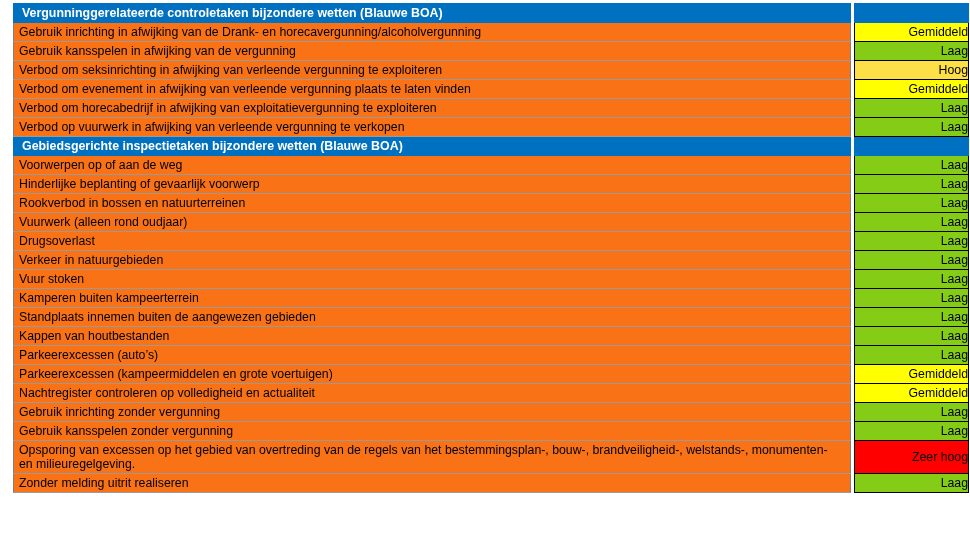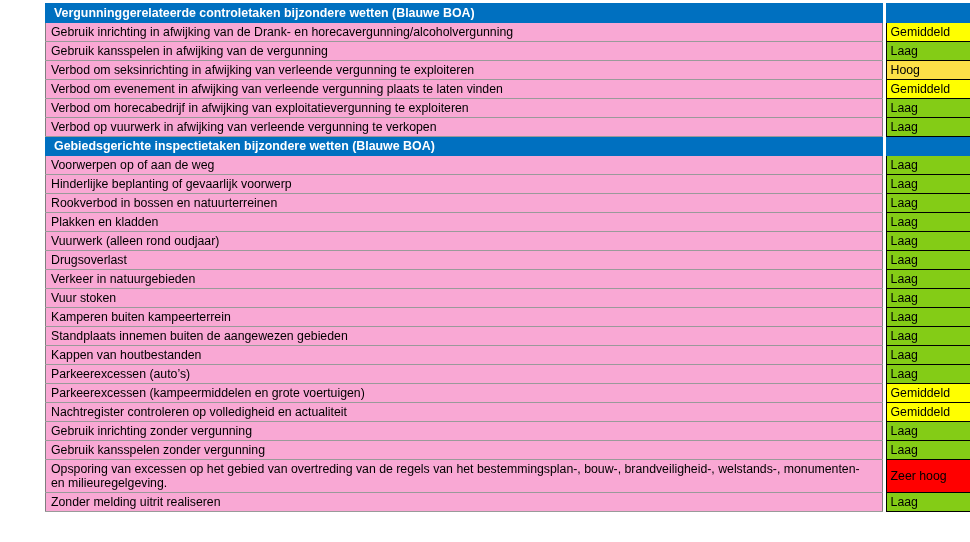--- a/index.html
+++ b/index.html
@@ -14,21 +14,20 @@
     font-family: "Liberation Sans", sans-serif;
     overflow: hidden;
   }
   #sheet {
     position: relative;
     width: 804px;
     height: 542px;
     background: #ffffff;
     padding-top: 3px;
     box-sizing: border-box;
-    padding-left: 32px;
   }
   .table {
     width: 956px;
     margin-left: 13px;
     border-collapse: collapse;
     table-layout: fixed;
   }
   .table col.c-task { width: 826px; }
   .table col.c-gap  { width: 4px; }
   .table col.c-risk { width: 113px; }
@@ -42,21 +41,21 @@
     font-size: 12.3px;
     line-height: 14px;
     color: #000000;
   }
 
   
   td.task {
     border: 1px solid #9a9a9a;
     border-left-color: #7f7f7f;
     border-right-color: #7f7f7f;
-    background: #f9a8d4;
+    background: #f97316;
     padding: 1px 0 1px 5px;
     height: 16px;
     white-space: nowrap;
     overflow: hidden;
     margin-left: 24px;
   }
   td.task.wrap {
     white-space: normal;
     padding-top: 2px;
     padding-bottom: 2px;
@@ -69,20 +68,21 @@
     border: none;
   }
 
   
   td.risk {
     border: 1px solid #000000;
     padding: 1px 0 1px 4px;
     height: 16px;
     white-space: nowrap;
     overflow: hidden;
+    text-align: right;
   }
 
   
   tr.section td.head {
     background: #0070c0;
     color: #ffffff;
     font-weight: bold;
     border: 1px solid #0070c0;
     padding: 1px 0 1px 8px;
     height: 16px;
@@ -162,25 +162,20 @@
           <td class="task">Hinderlijke beplanting of gevaarlijk voorwerp</td>
           <td class="gap"></td>
           <td class="risk risk-laag">Laag</td>
         </tr>
         <tr class="row">
           <td class="task">Rookverbod in bossen en natuurterreinen</td>
           <td class="gap"></td>
           <td class="risk risk-laag">Laag</td>
         </tr>
         <tr class="row">
-          <td class="task">Plakken en kladden</td>
-          <td class="gap"></td>
-          <td class="risk risk-laag">Laag</td>
-        </tr>
-        <tr class="row">
           <td class="task">Vuurwerk (alleen rond oudjaar)</td>
           <td class="gap"></td>
           <td class="risk risk-laag">Laag</td>
         </tr>
         <tr class="row">
           <td class="task">Drugsoverlast</td>
           <td class="gap"></td>
           <td class="risk risk-laag">Laag</td>
         </tr>
         <tr class="row">

